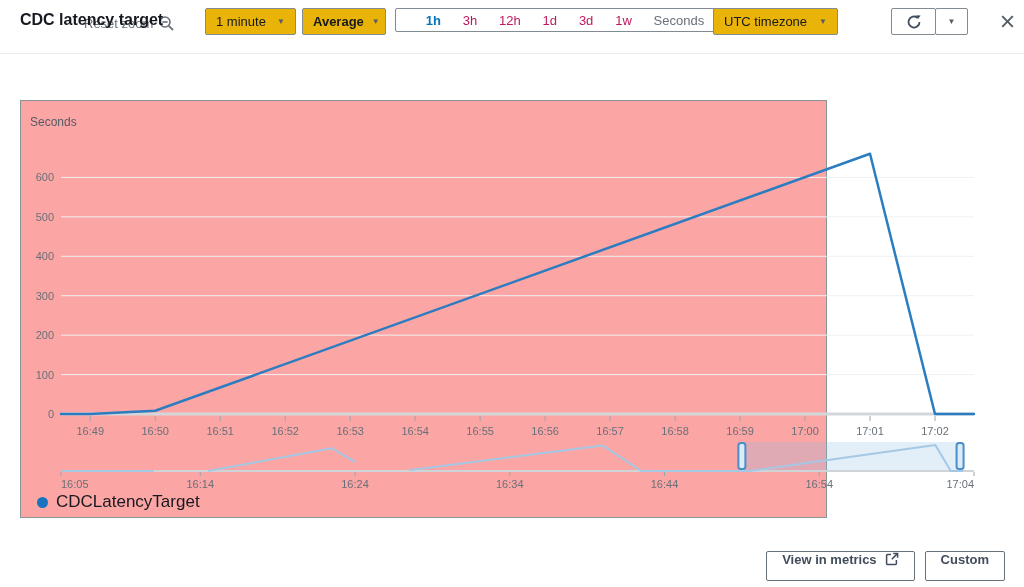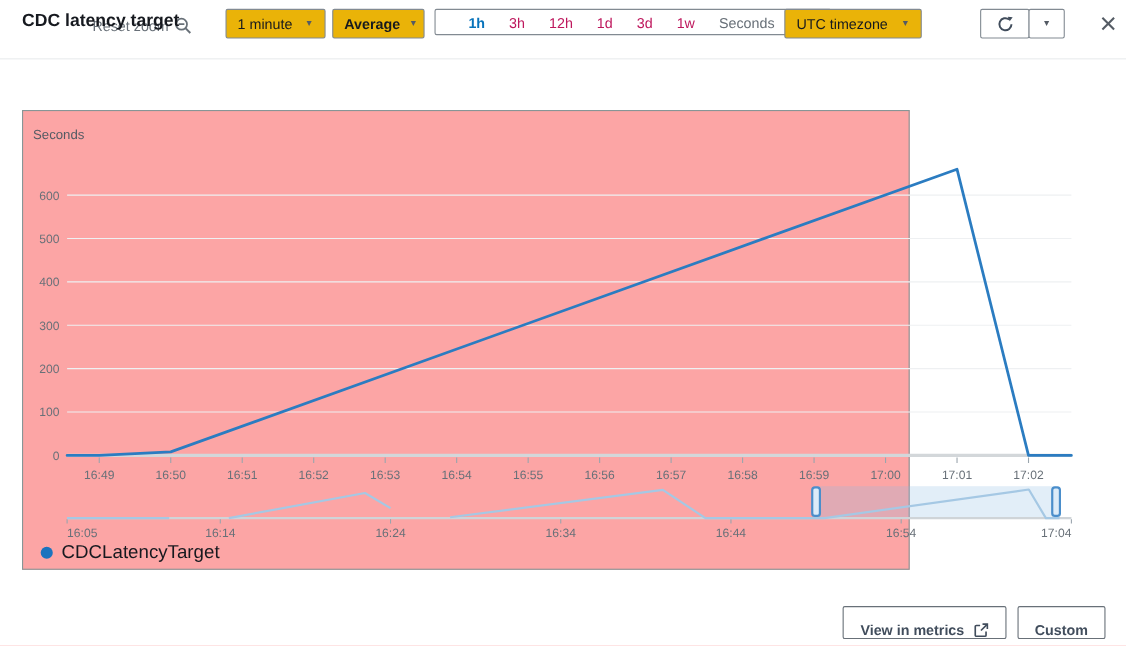--- a/index.html
+++ b/index.html
@@ -30,21 +30,21 @@
     border:1px solid #879596;background:#fca5a5;}
   .seconds-label{position:absolute;left:9px;top:14px;font-size:12px;color:#545b64;}
   .main-svg{position:absolute;left:0;top:0;}
   .mini-svg{position:absolute;left:0;top:340px;}
   svg text{font-family:"Liberation Sans",sans-serif;}
   .legend{position:absolute;left:16px;top:391px;display:flex;align-items:center;gap:8px;}
   .legend-dot{width:11px;height:11px;border-radius:50%;background:#1a73be;}
   .legend-label{font-size:17px;color:#16191f;}
   
   .footer{position:absolute;top:551px;right:19px;display:flex;gap:10px;}
-  .btn{height:30px;box-sizing:border-box;display:inline-flex;align-items:flex-end;gap:8px;padding:0 15px;
+  .btn{height:30px;box-sizing:border-box;display:inline-flex;align-items:flex-start;gap:8px;padding:0 15px;
     border:1px solid #687078;border-radius:2px;background:#fff;font-family:"Liberation Sans",sans-serif;
     font-size:13px;font-weight:bold;color:#414d5c;cursor:pointer;}
 </style>
 </head>
 <body>
 
 <div class="reset-zoom">
   <span>Reset zoom</span>
   <svg width="17" height="17" viewBox="0 0 17 17">
     <circle cx="7" cy="7" r="5" fill="none" stroke="#687078" stroke-width="1.6"></circle>

